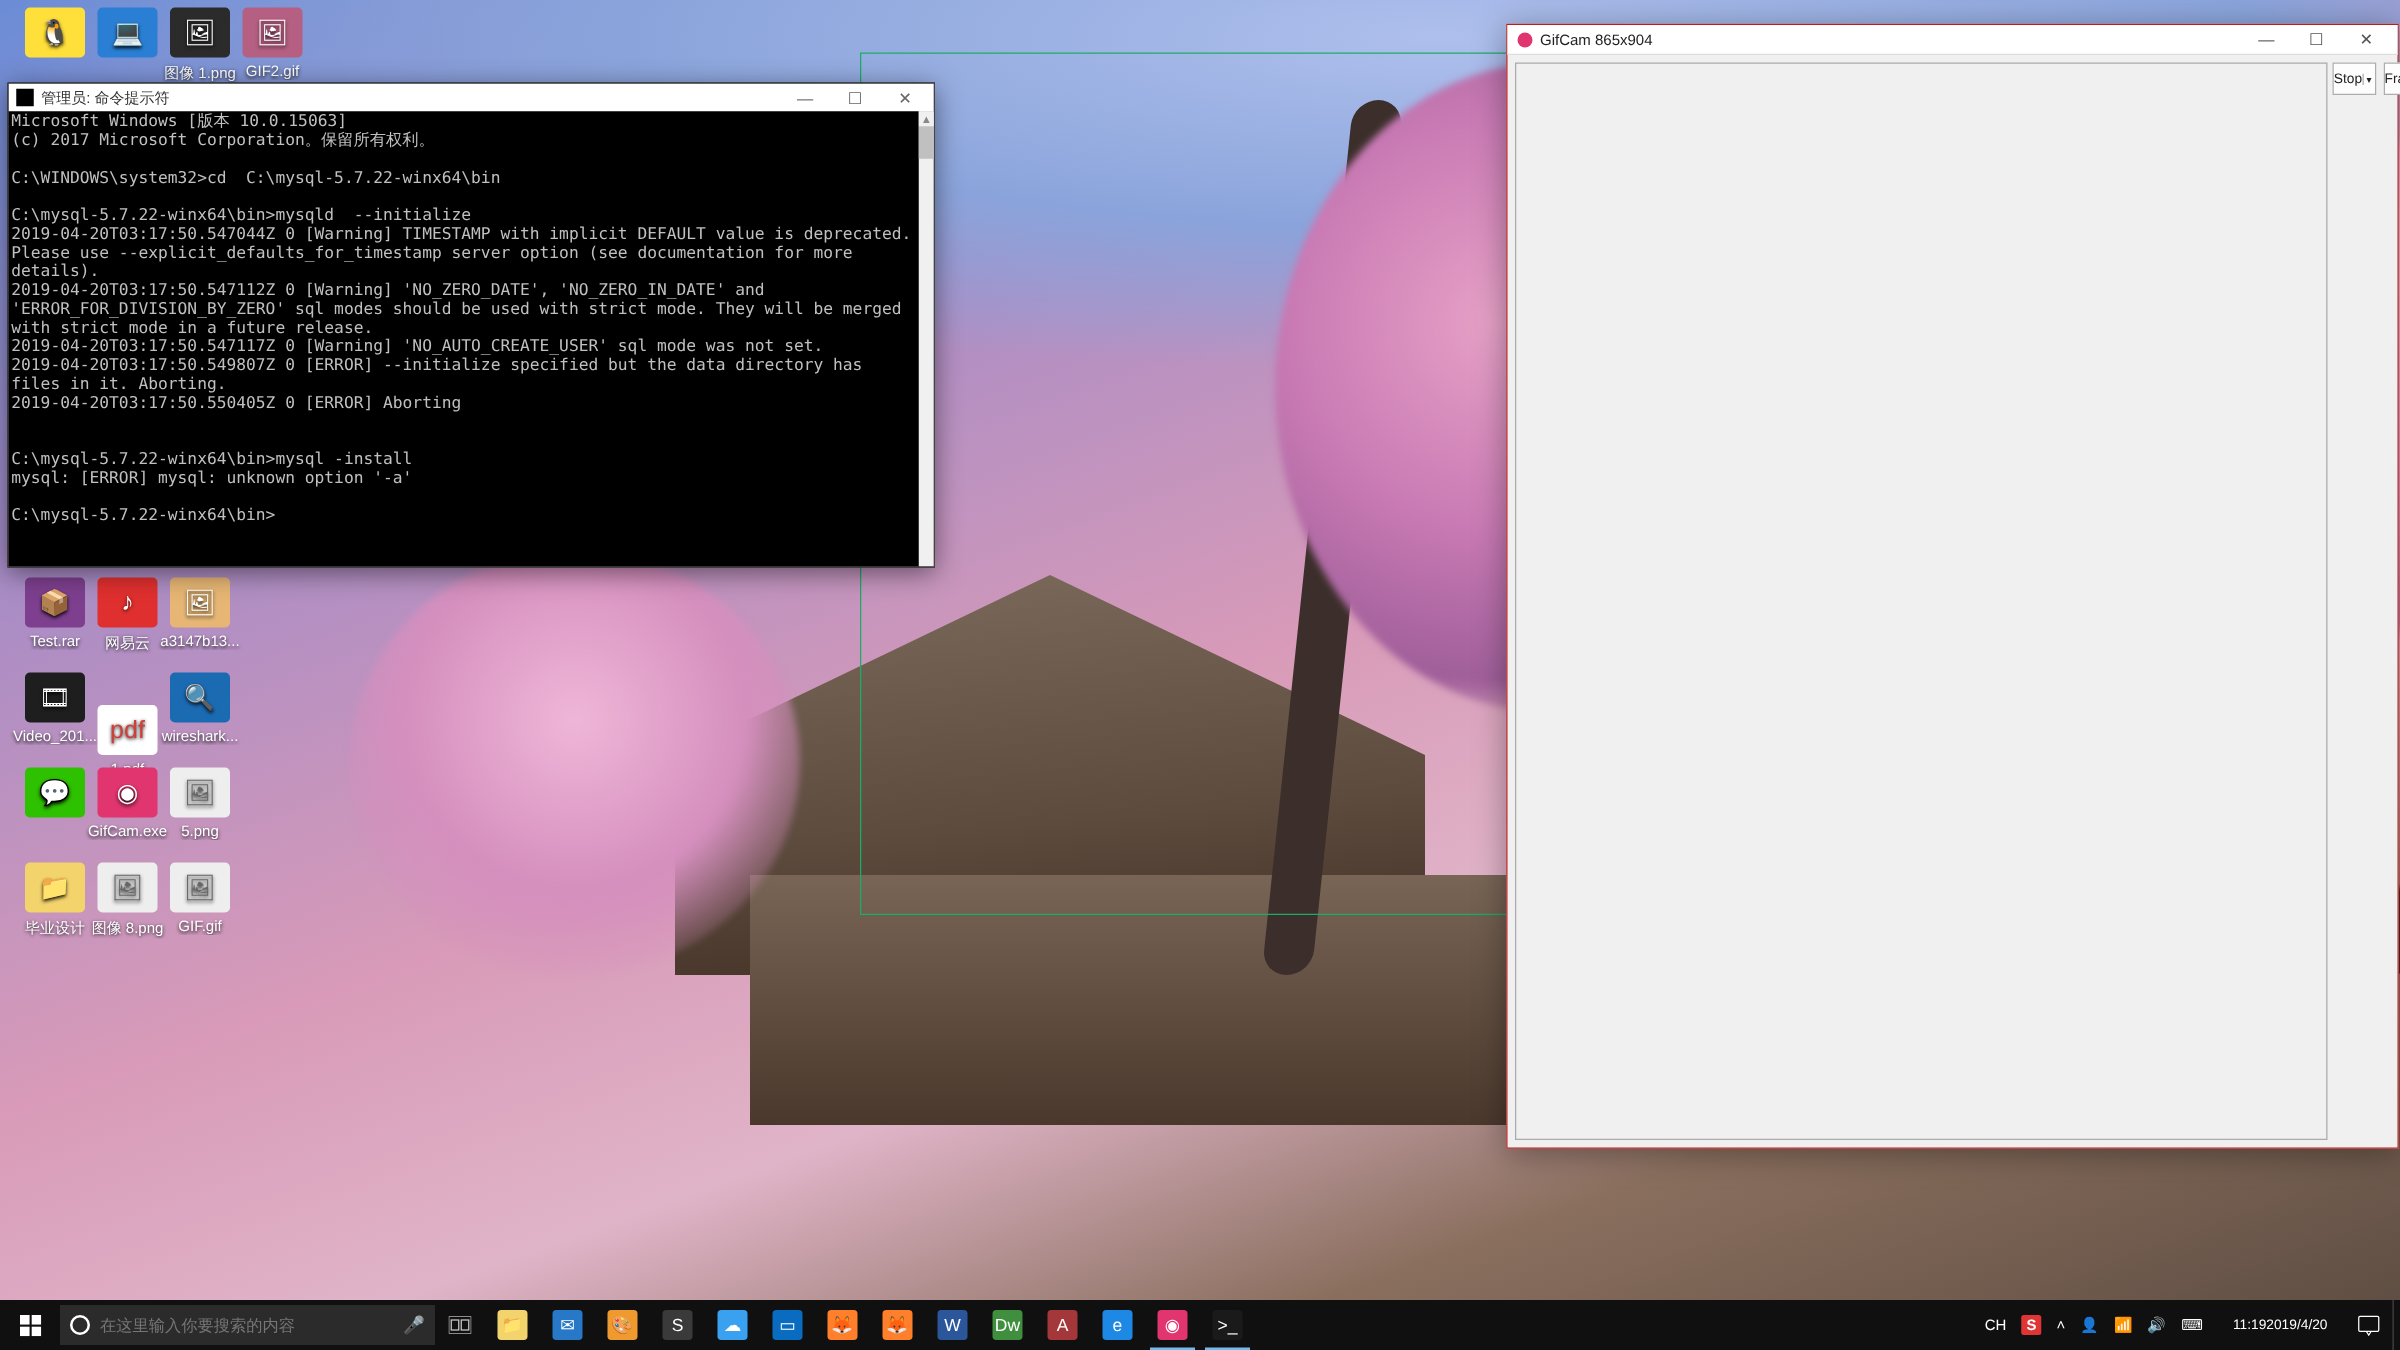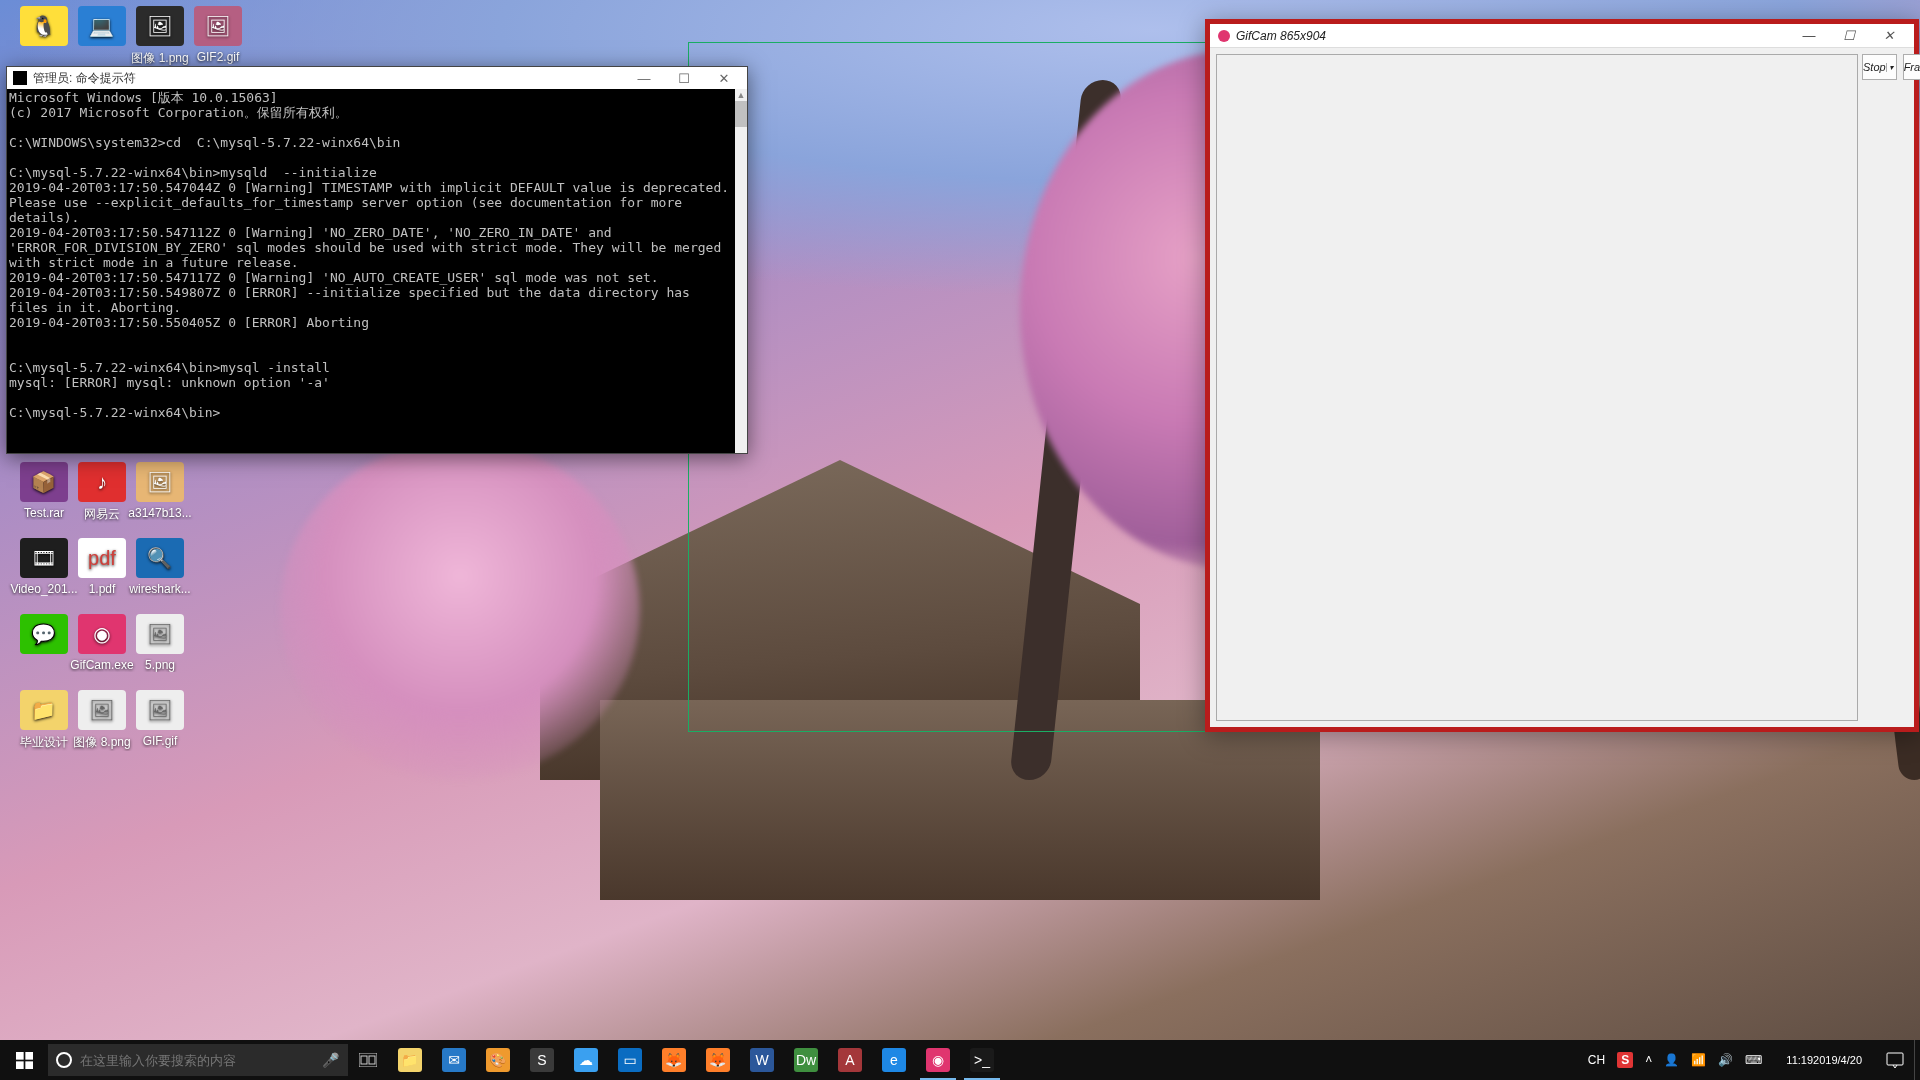--- a/index.html
+++ b/index.html
@@ -70,24 +70,23 @@
   color:#c0c0c0; line-height:15px; white-space:pre-wrap;
   padding:1px 2px; overflow:hidden;
 }
 .cmd-scroll { position:absolute; right:0; top:22px; bottom:0; width:12px; background:#f0f0f0; }
 .cmd-scroll .thumb{ width:100%; height:26px; background:#c0c0c0; }
 .cmd-scroll .arrow{ width:100%; height:12px; background:#f0f0f0; display:flex;align-items:center;justify-content:center;color:#888;font-size:9px;}
 .cmd-scroll .thumb{ margin-top:0; }
 
 
 .gifcam {
-  position:absolute; right:1px; top:19px; width:714px; height:713px;
-  background:#f0f0f0; border:5px solid #b91c1c;
+  position:absolute; right:1px; top:19px; width:714px; height:900px;
+  background:#f0f0f0; border:1px solid #b91c1c;
   box-shadow:0 4px 24px rgba(0,0,0,.35);
-  font-style:italic;
 }
 .gc-title {
   height:24px; background:#fff; border-bottom:1px solid #ddd;
   display:flex; align-items:center; gap:6px;
   font-size:12px; color:#222; padding:0 8px;
 }
 .gc-title .dot{width:12px;height:12px;border-radius:50%;background:#e0356f;}
 .gc-title .spacer{flex:1;}
 .gc-title .ctl{ width:34px; height:24px; display:flex;align-items:center;justify-content:center;color:#555;font-size:13px; }
 .gc-body{ position:absolute; left:6px; top:30px; right:56px; bottom:6px;
@@ -175,21 +174,21 @@
       <span>网易云</span>
     </div>
     <div class="desktop-icon" style="left: 128px; top: 462px;">
       <div class="img" style="background: rgb(231, 182, 116);">🖼</div>
       <span>a3147b13...</span>
     </div>
     <div class="desktop-icon" style="left: 12px; top: 538px;">
       <div class="img" style="background: rgb(30, 30, 30);">🎞</div>
       <span>Video_201...</span>
     </div>
-    <div class="desktop-icon" style="left: 70px; top: 538px;">
+    <div class="desktop-icon" style="left: 70px; top: 564px;">
       <div class="img" style="background: rgb(255, 255, 255); color: rgb(207, 63, 58);">pdf</div>
       <span>1.pdf</span>
     </div>
     <div class="desktop-icon" style="left: 128px; top: 538px;">
       <div class="img" style="background: rgb(27, 107, 179);">🔍</div>
       <span>wireshark...</span>
     </div>
     <div class="desktop-icon" style="left: 12px; top: 614px;">
       <div class="img" style="background: rgb(45, 193, 0);">💬</div>
       <span></span>

